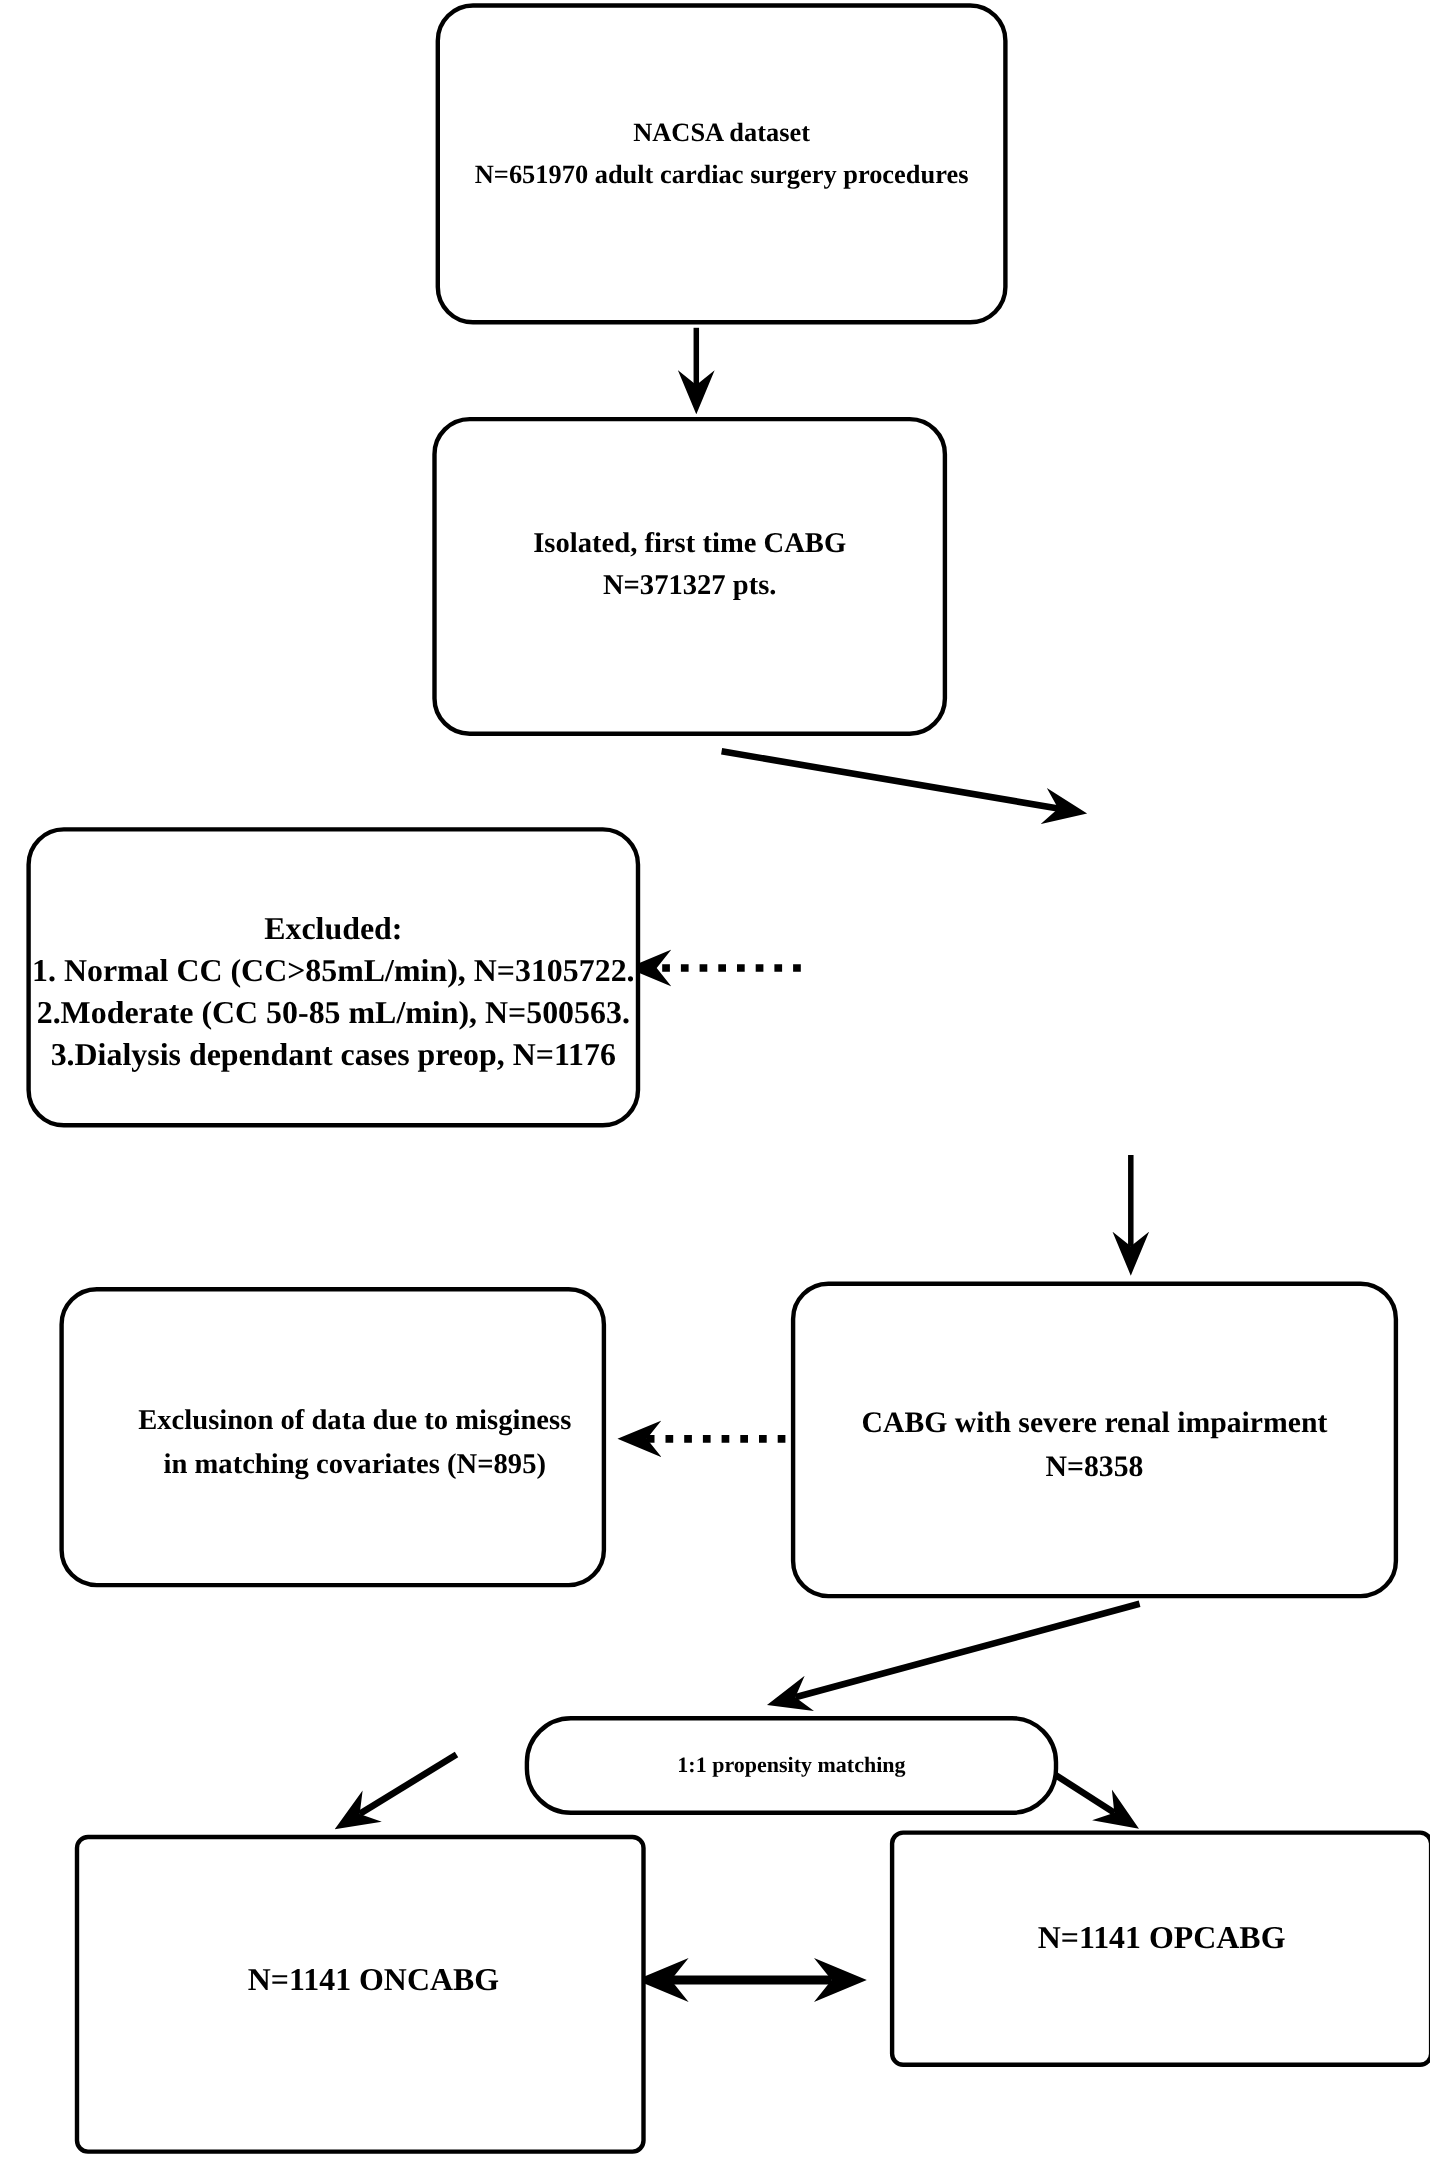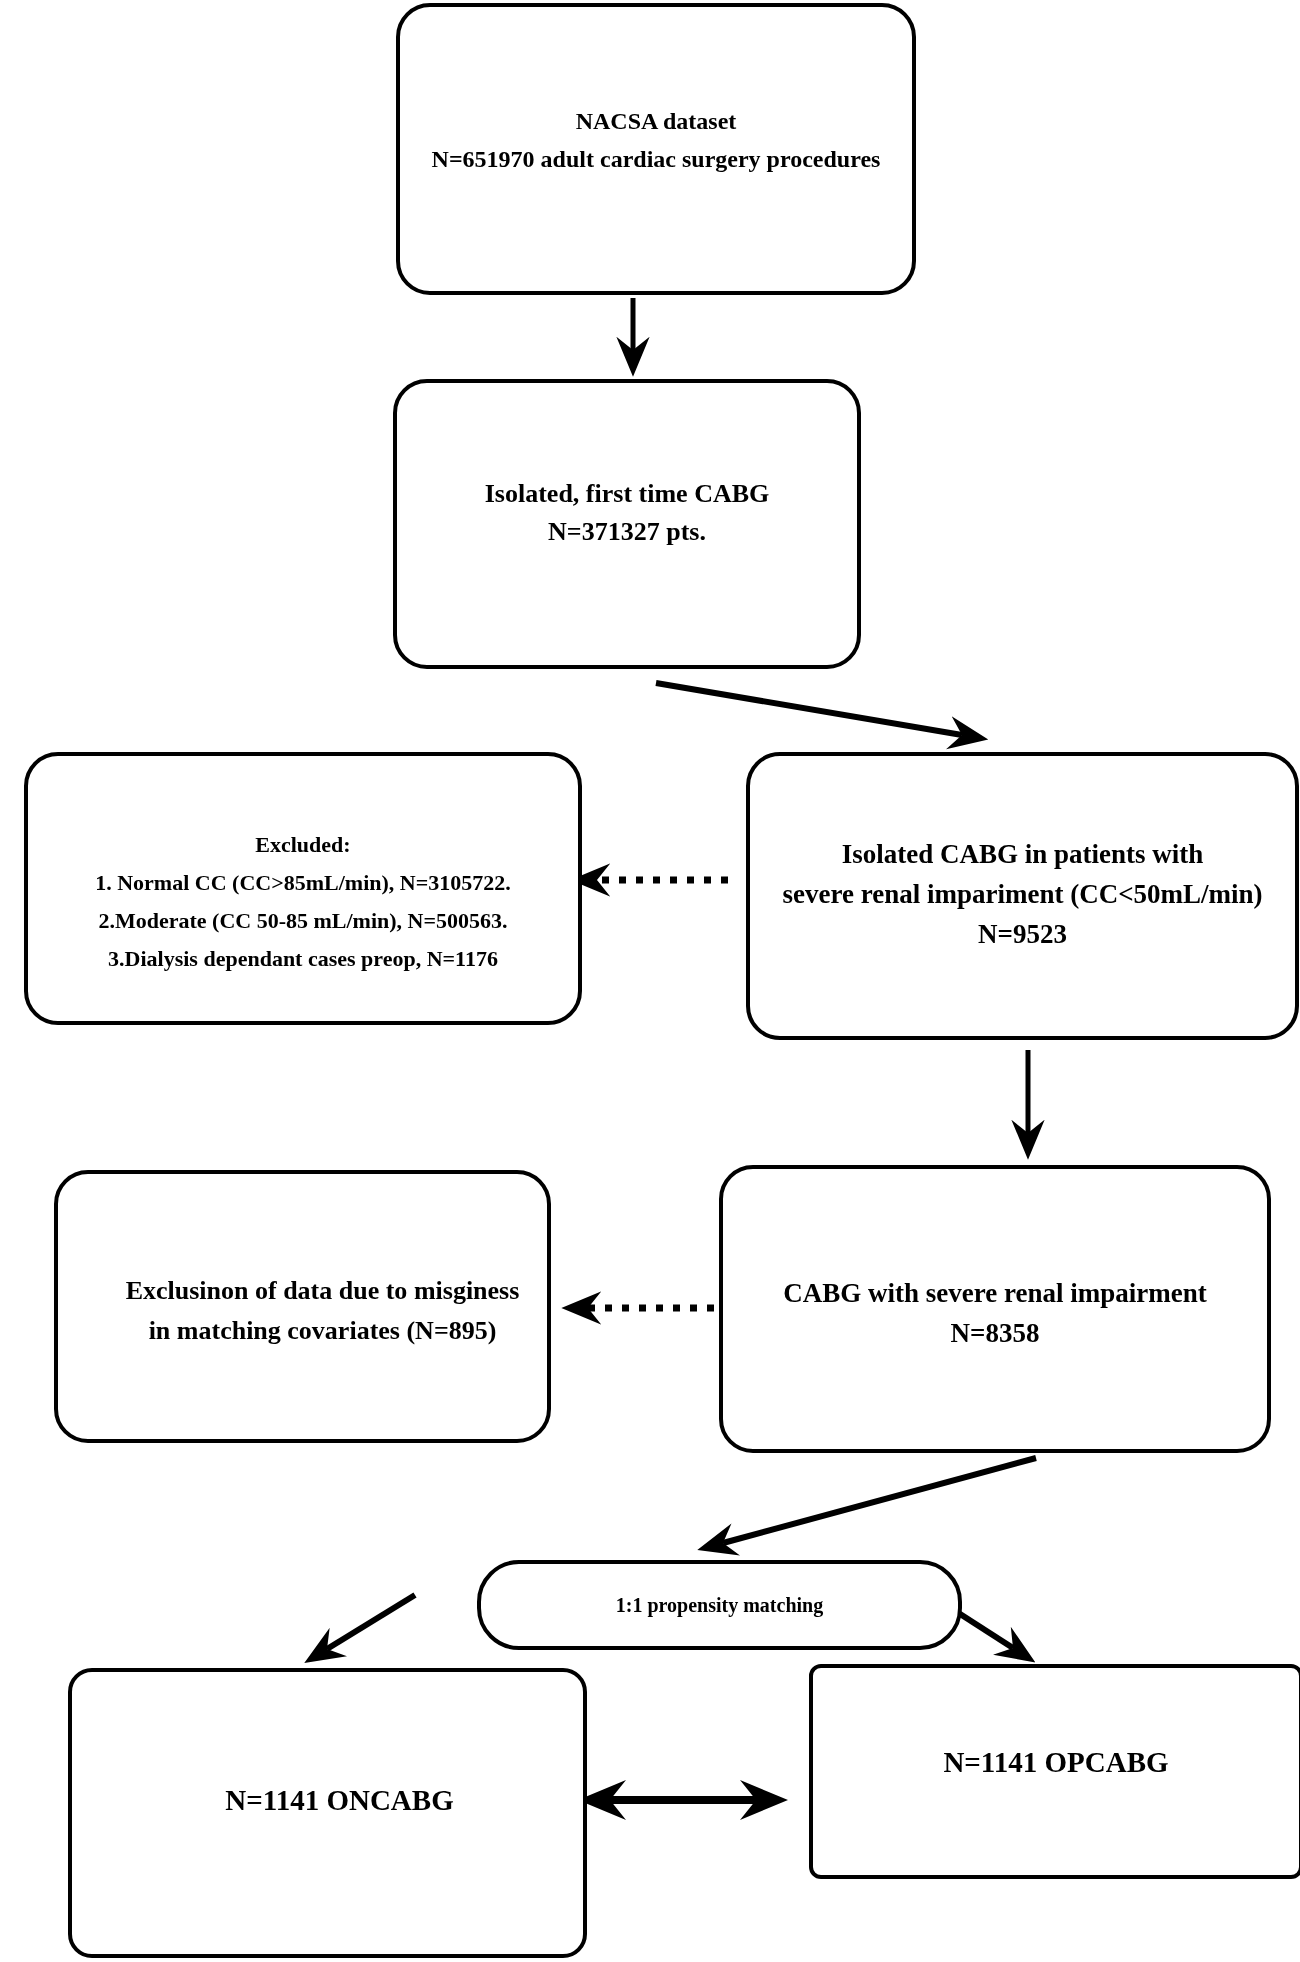--- a/index.html
+++ b/index.html
@@ -14,30 +14,30 @@
     text-align:center;box-sizing:border-box;margin-left:16px;
   }
   .btxt{width:100%;}
   .tline{white-space:nowrap;}
   .u{text-decoration-thickness:3px;text-underline-offset:5px;}
 
   .b1{left:380px;top:3px;width:520px;height:292px;font-size:24px;line-height:38px;}
   .b1 .btxt{transform:translateY(-9px);}
   .b2{left:377px;top:379px;width:468px;height:290px;font-size:26px;line-height:38px;}
   .b2 .btxt{transform:translateY(-11px);}
-  .b3{left:8px;top:752px;width:558px;height:273px;font-size:22px;line-height:38px;}
+  .b3{left:8px;top:752px;width:558px;height:273px;font-size:29px;line-height:38px;}
   .b3 .btxt{transform:translateY(13px);}
   .b4{left:730px;top:752px;width:553px;height:288px;font-size:27px;line-height:40px;}
   .b4 .btxt{transform:translateY(-2px);}
   .b5{left:38px;top:1170px;width:497px;height:273px;font-size:26px;line-height:40px;}
   .b5 .btxt{transform:translateY(4px);padding-left:40px;}
   .b6{left:703px;top:1165px;width:552px;height:288px;font-size:27px;line-height:40px;}
   .b6 .btxt{transform:translateY(4px);}
   .b7{left:461px;top:1560px;width:485px;height:90px;font-size:20px;line-height:40px;border-radius:42px;}
-  .b8{left:52px;top:1668px;width:519px;height:290px;font-size:29px;line-height:40px;border-radius:24px;padding-left:24px;}
+  .b8{left:52px;top:1668px;width:519px;height:290px;font-size:29px;line-height:40px;border-radius:12px;padding-left:24px;}
   .b8 .btxt{transform:translateY(-13px);}
   .b9{left:793px;top:1664px;width:494px;height:215px;font-size:29px;line-height:40px;border-radius:12px;}
   .b9 .btxt{transform:translateY(-10px);}
 
   svg.conn{position:absolute;left:0;top:0;width:1300px;height:1962px;pointer-events:none;}
   svg.conn line{stroke:#000;}
 </style>
 </head>
 <body>
 
@@ -79,27 +79,20 @@
 
   <div class="box b3">
     <div class="btxt">
         <div class="tline"><span>Excluded:</span></div>
         <div class="tline"><span>1. Normal CC (CC&gt;85</span><span class="u">mL/min</span><span>), N=3105722.</span></div>
         <div class="tline"><span>2.Moderate (CC 50-85 </span><span class="u">mL/min</span><span>), N=500563.</span></div>
         <div class="tline"><span>3.Dialysis dependant cases preop, N=1176</span></div>
       </div>
   </div>
 
-  <div class="box b4">
-    <div class="btxt">
-        <div class="tline"><span>Isolated CABG in patients with</span></div>
-        <div class="tline"><span>severe renal </span><span class="u">impariment</span><span> (CC&lt;50</span><span class="u">mL/min</span><span>)</span></div>
-        <div class="tline"><span>N=9523</span></div>
-      </div>
-  </div>
 
   <div class="box b5">
     <div class="btxt">
         <div class="tline"><span class="u">Exclusinon</span><span> of data due to </span><span class="u">misginess</span></div>
         <div class="tline"><span>in </span><span class="u">matching</span><span> covariates (N=895)</span></div>
       </div>
   </div>
 
   <div class="box b6">
     <div class="btxt">

